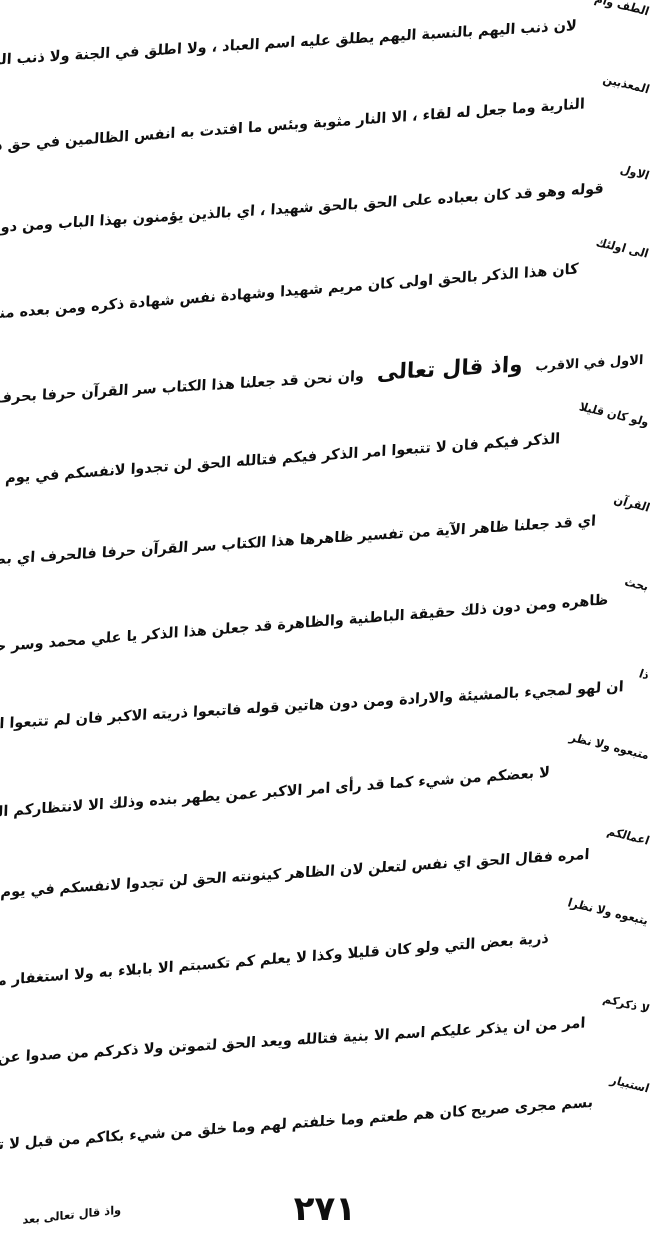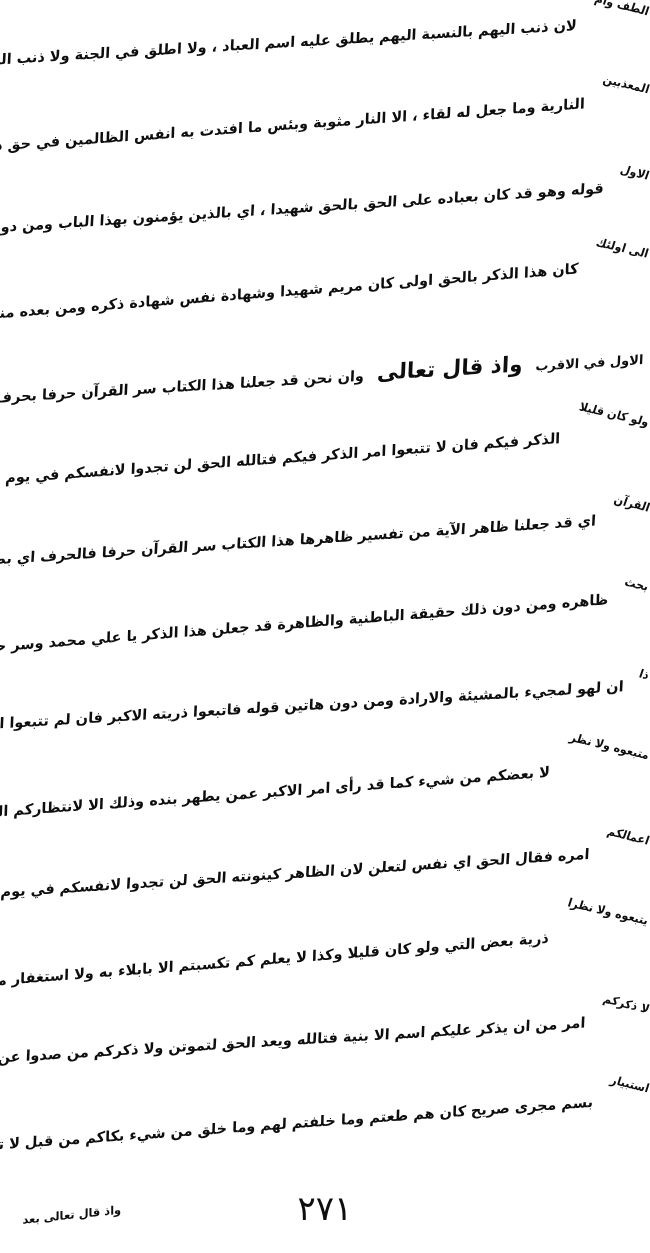--- a/index.html
+++ b/index.html
@@ -24,21 +24,21 @@
   .tail{
     display:inline-block;font-size:11.5px;
     transform:rotate(17deg) translateY(-11px);
     transform-origin:right bottom;margin-left:10px;
   }
   .seg-small{font-size:13px;}
   .seg-big{font-size:21.5px;letter-spacing:0;margin:0 8px;}
   .page-number{
     position:absolute;top:1188px;left:0;right:0;
     text-align:center;direction:rtl;
-    color:#0e0e0e;font-size:34px;font-weight:normal;
+    color:#0e0e0e;font-size:34px;font-weight:bold;
     letter-spacing:10px;
   }
   .catchword{
     position:absolute;top:1205px;left:22px;width:150px;
     direction:rtl;text-align:left;
     color:#0e0e0e;font-size:11.5px;font-weight:bold;
     transform:rotate(-6deg) skewX(-6deg);white-space:nowrap;
   }
 </style>
 </head>

